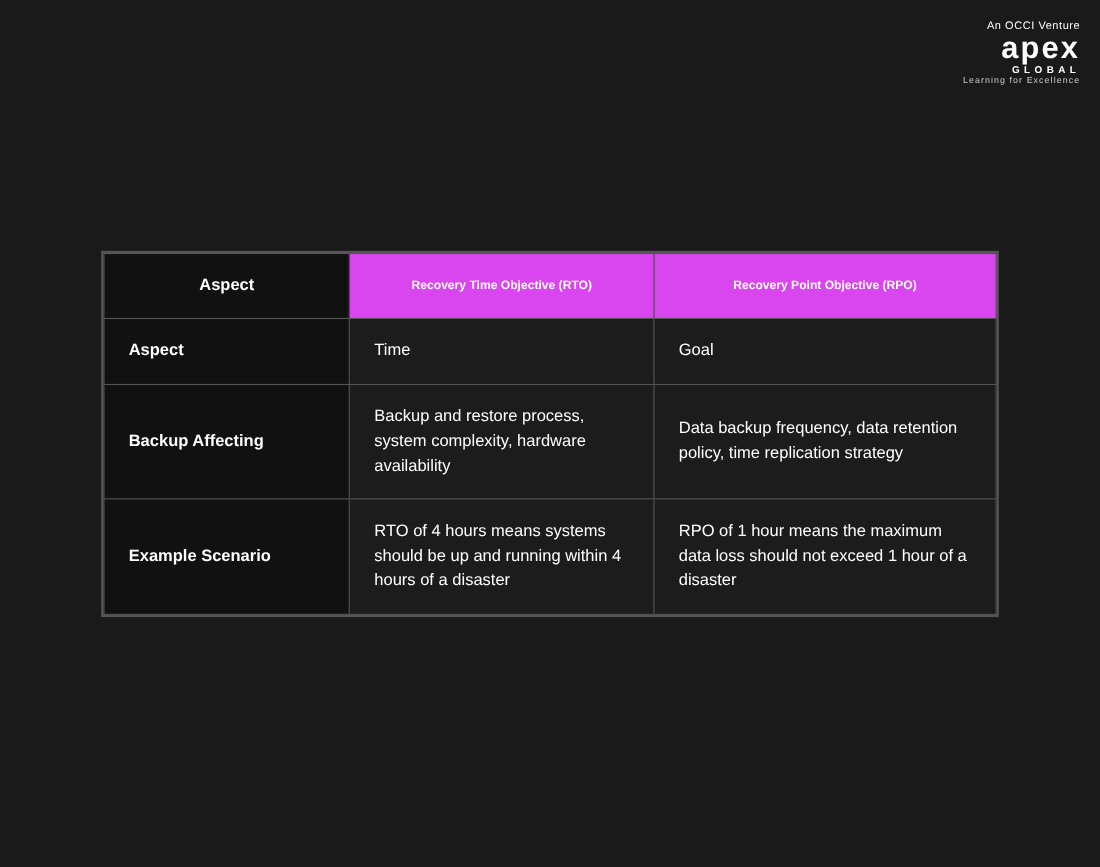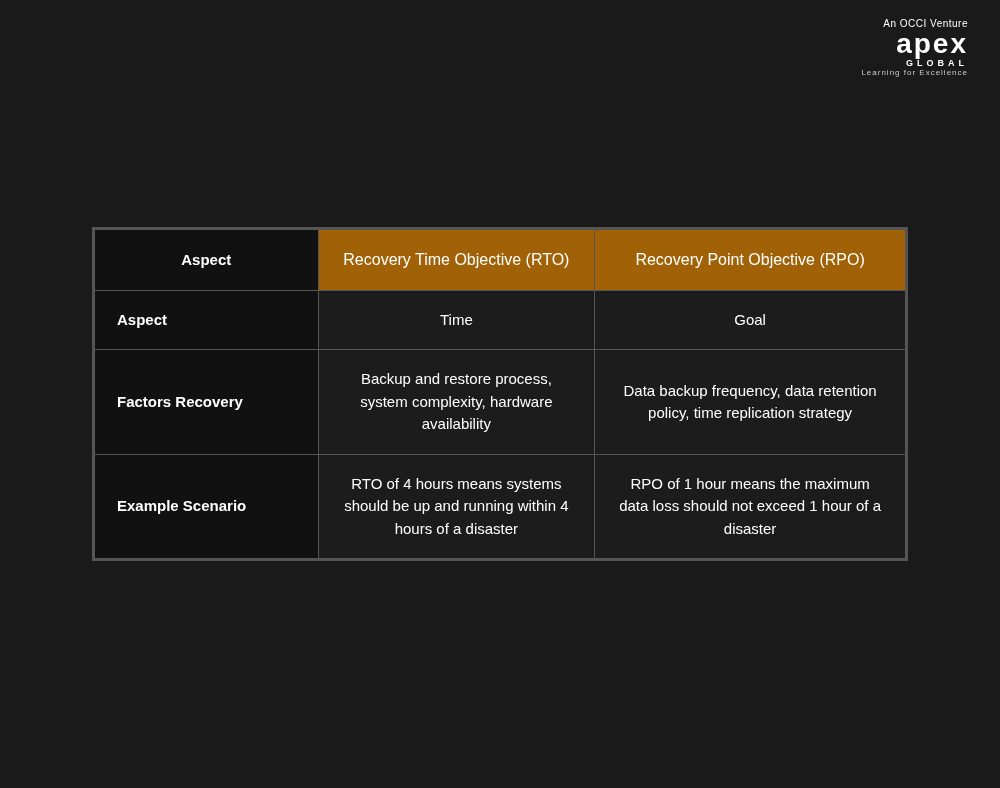--- a/index.html
+++ b/index.html
@@ -13,21 +13,21 @@
       flex-direction: column;
       align-items: center;
       justify-content: center;
       position: relative;
       overflow: hidden;
     }
 
     .logo-area {
       position: absolute;
       top: 18px;
-      right: 32px;
+      right: 18px;
       display: flex;
       flex-direction: column;
       align-items: flex-end;
     }
 
     .logo-text {
       color: white;
       font-size: 10px;
       letter-spacing: 0.5px;
       line-height: 1.2;
@@ -77,37 +77,36 @@
     
     td:first-child, th:first-child {
       width: 240px;
       background-color: #111;
       font-weight: bold;
       font-size: 15px;
     }
 
     
     thead th {
-      background-color: #a16207;
-      font-weight: normal;
-      font-size: 16px;
+      background-color: #d946ef;
+      font-weight: bold;
+      font-size: 11px;
       vertical-align: middle;
     }
 
     thead th:first-child {
       font-weight: bold;
     }
 
     
     tbody td:nth-child(2),
     tbody td:nth-child(3) {
       background-color: #1c1c1c;
       font-weight: normal;
       font-size: 15px;
-      text-align: center;
     }
 
     
     col.col1 { width: 240px; }
     col.col2 { width: 300px; }
     col.col3 { width: 340px; }
 
     
     .table-container {
       position: relative;
@@ -138,21 +137,21 @@
           <th>Recovery Point Objective (RPO)</th>
         </tr>
       </thead>
       <tbody id="table-body">
       <tr>
             <td>Aspect</td>
             <td>Time</td>
             <td>Goal</td>
           </tr>
           <tr>
-            <td>Factors Recovery</td>
+            <td>Backup Affecting</td>
             <td>Backup and restore process, system complexity, hardware availability</td>
             <td>Data backup frequency, data retention policy, time replication strategy</td>
           </tr>
           <tr>
             <td>Example Scenario</td>
             <td>RTO of 4 hours means systems should be up and running within 4 hours of a disaster</td>
             <td>RPO of 1 hour means the maximum data loss should not exceed 1 hour of a disaster</td>
           </tr>
         </tbody>
     </table>

